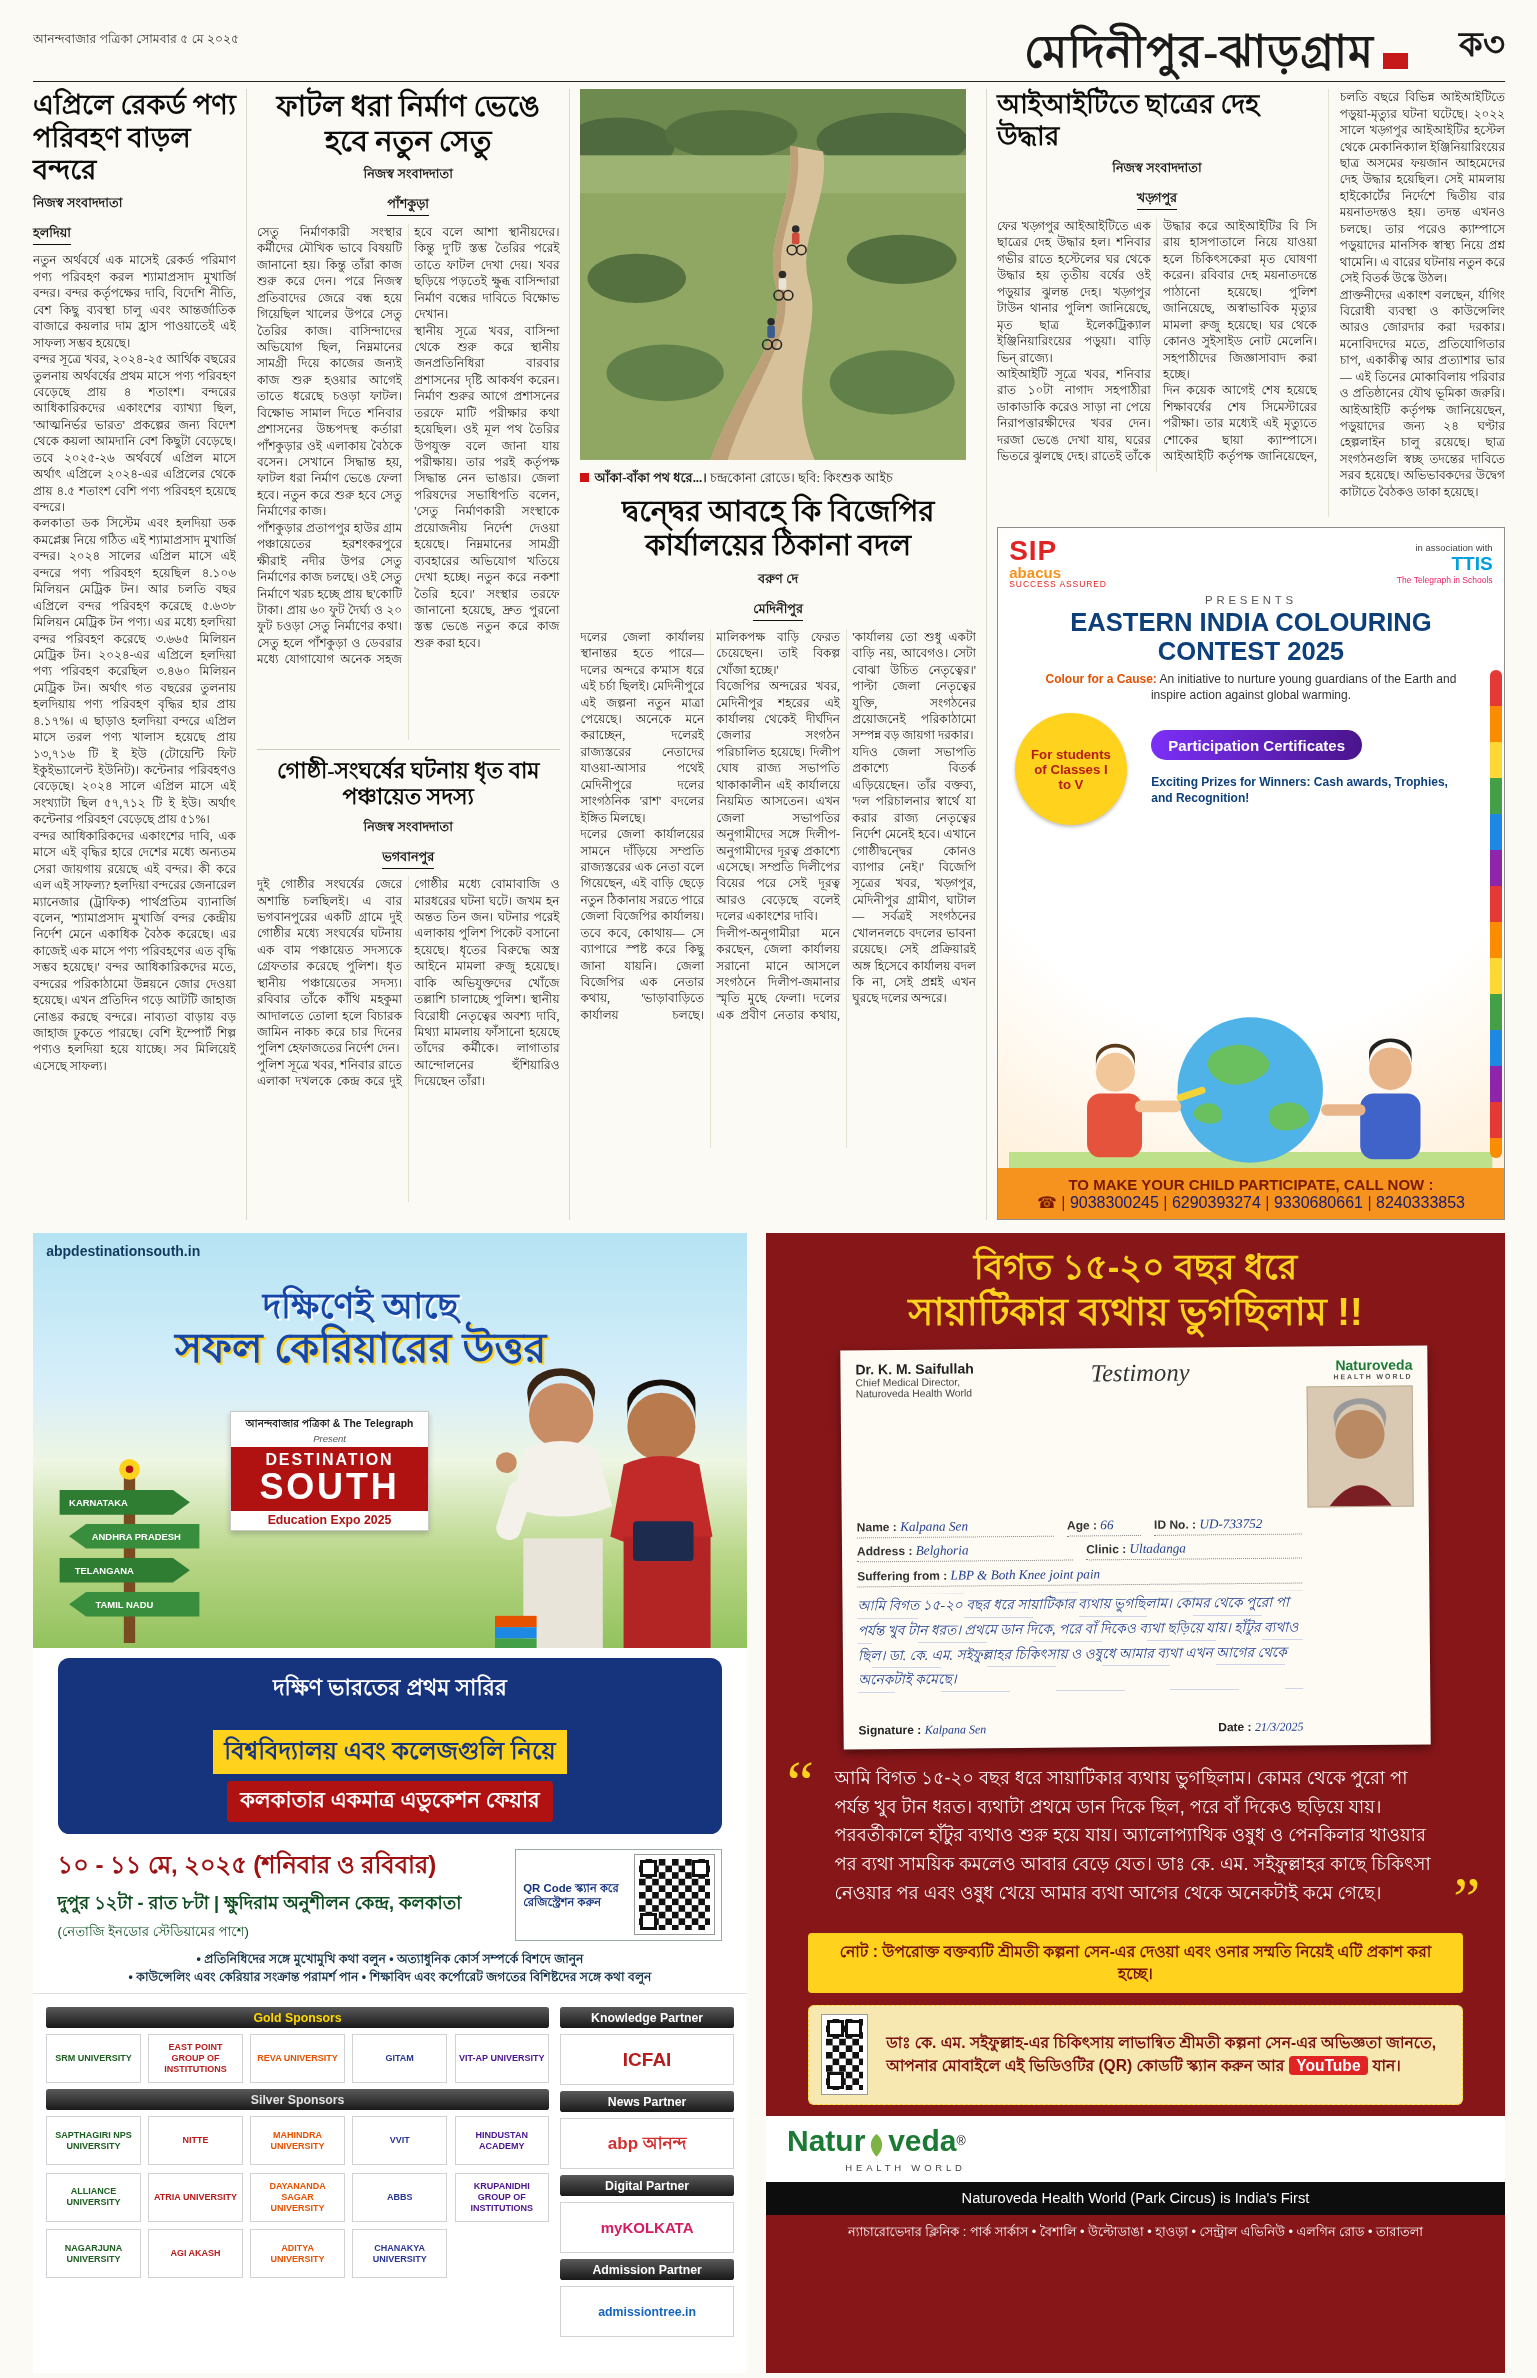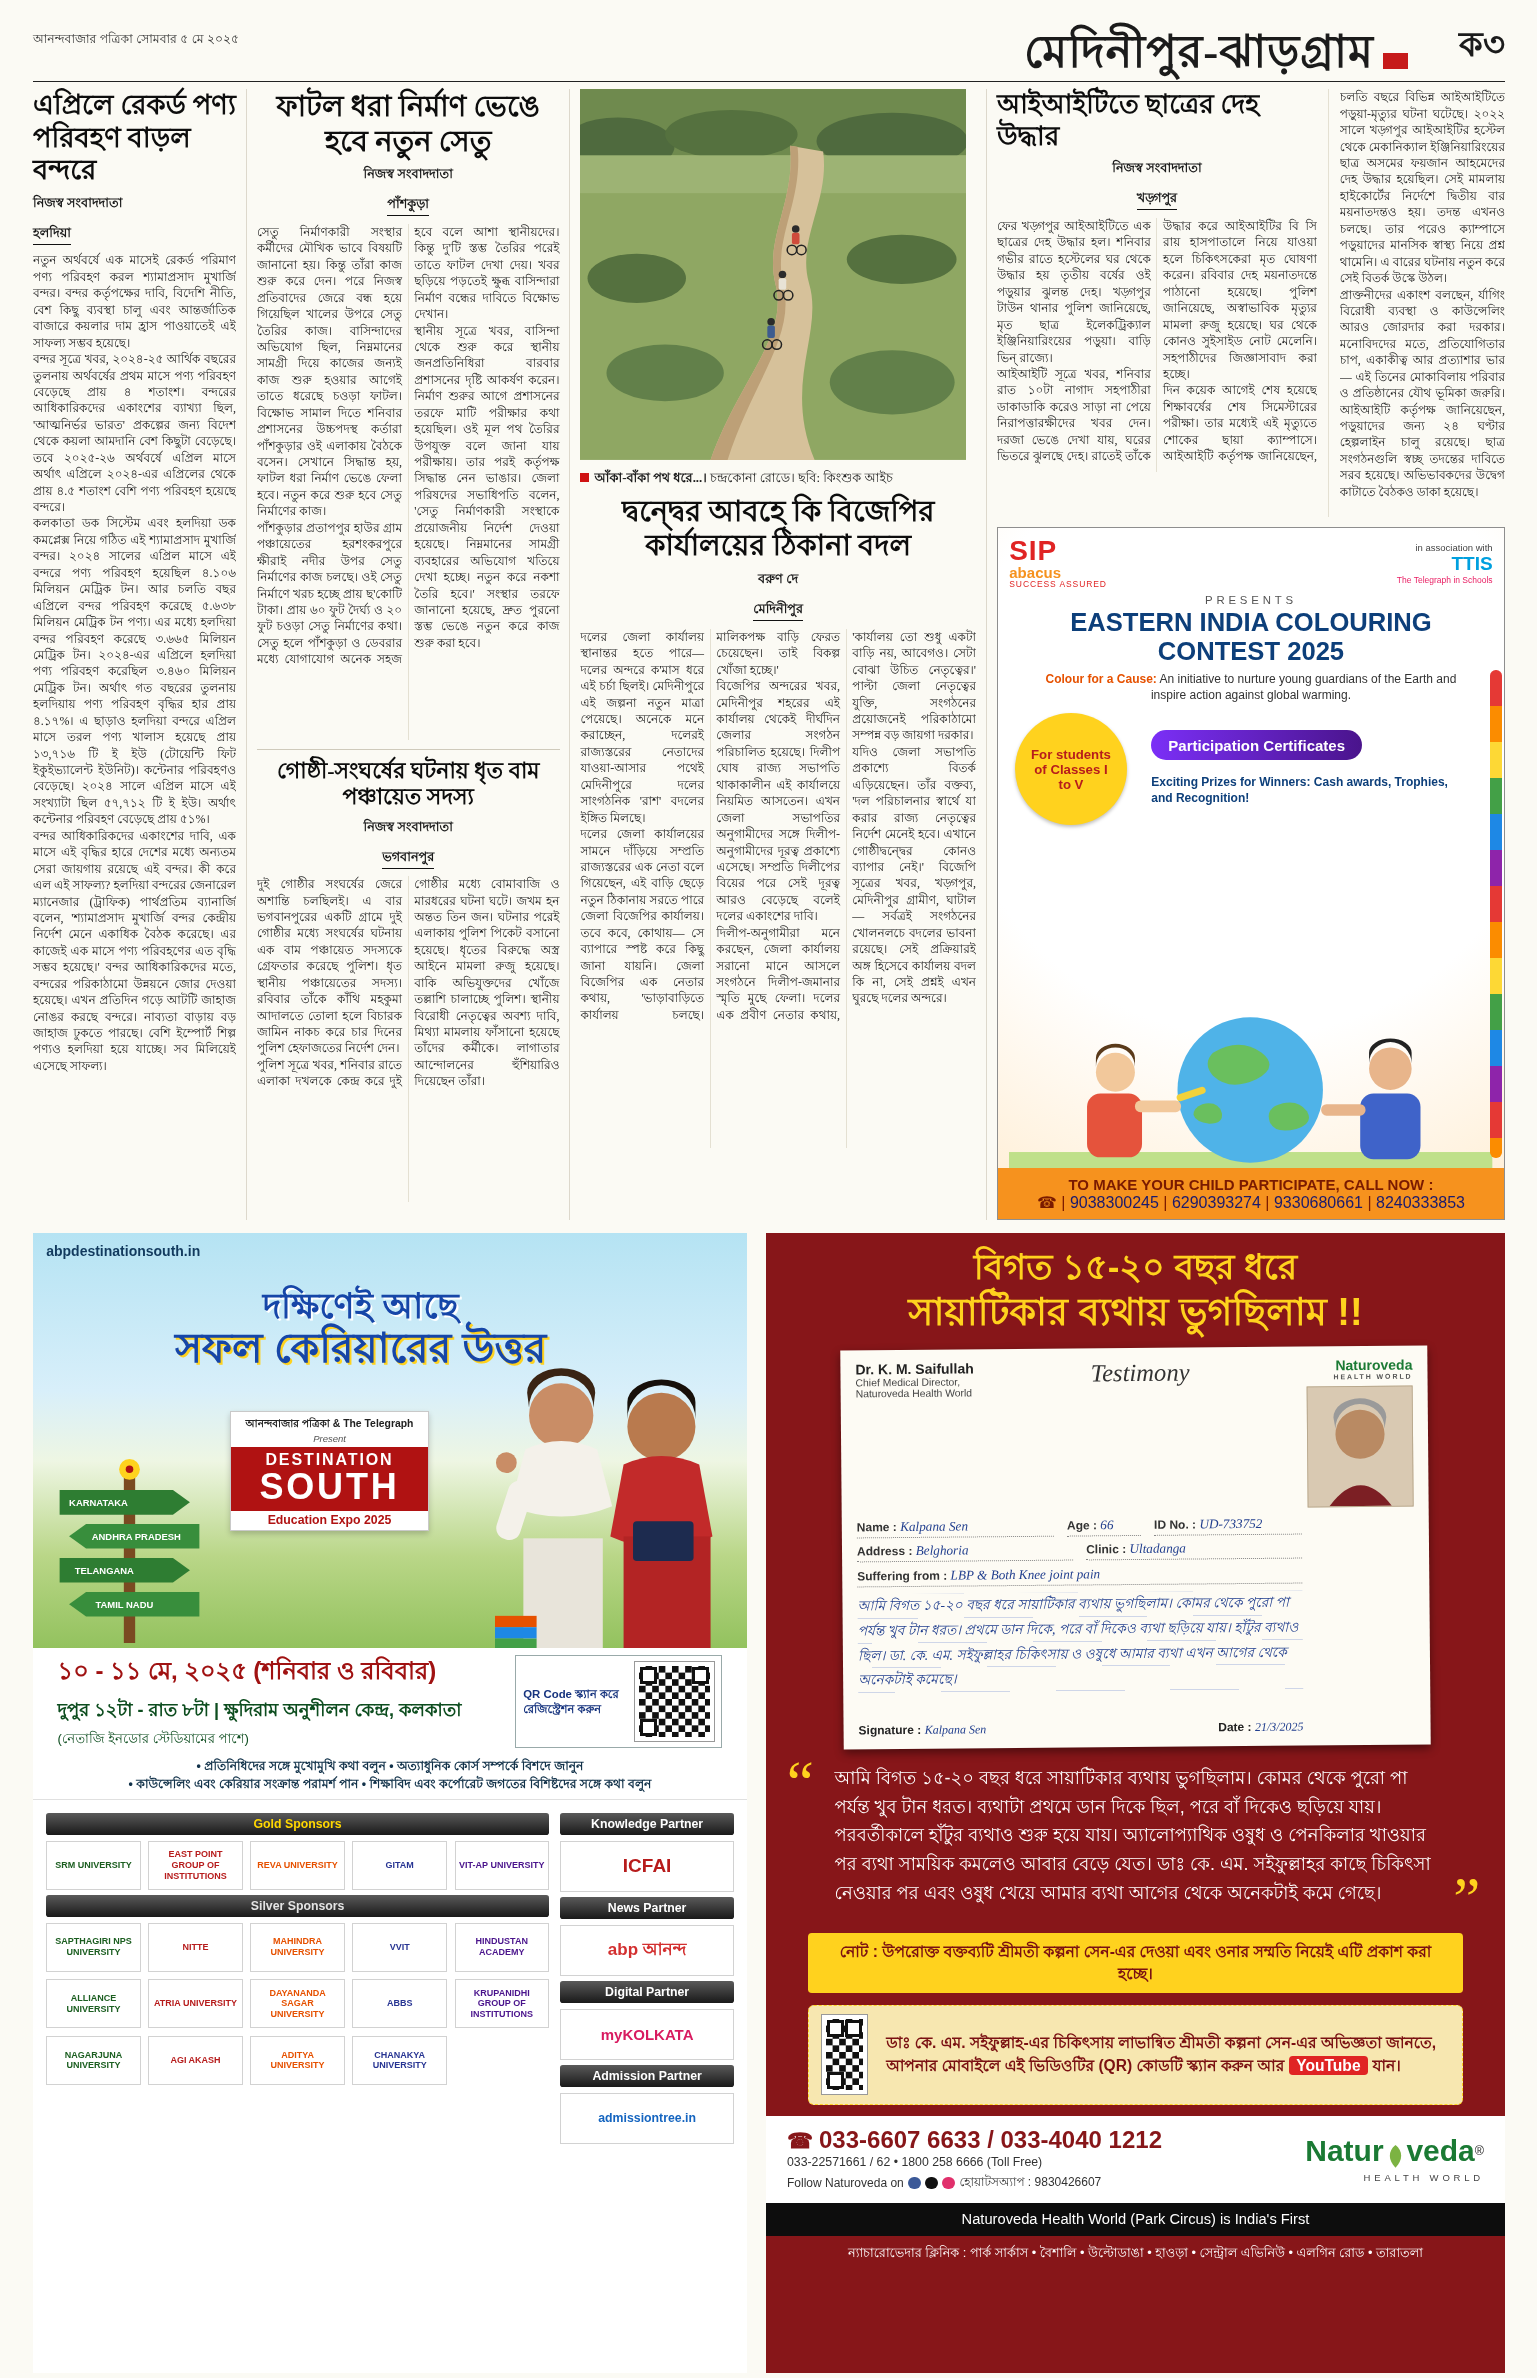--- a/index.html
+++ b/index.html
@@ -385,20 +385,25 @@
           <circle cx="216" cy="96" r="36" fill="#b97a4e"></circle>
           <path d="M180,88 a36,36 0 0 1 72,0 l0,-18 a36,24 0 0 0 -72,0 z" fill="#17100a"></path>
           <path d="M176,136 q40,-18 80,0 l14,76 q-56,24 -108,0 z" fill="#c22a2a"></path>
           <rect x="176" y="212" width="92" height="118" fill="#b32424"></rect>
           <rect x="186" y="196" width="64" height="42" rx="4" fill="#1d2b4f"></rect>
           <rect x="40" y="296" width="44" height="12" fill="#e65100"></rect>
             <rect x="40" y="308" width="44" height="12" fill="#1e88e5"></rect>
             <rect x="40" y="320" width="44" height="10" fill="#43a047"></rect>
         </svg>
       </div>
+      <div class="ds-blue">
+        <div class="ds-b1">দক্ষিণ ভারতের প্রথম সারির</div><br>
+        <span class="ds-b2">বিশ্ববিদ্যালয় এবং কলেজগুলি নিয়ে</span><br>
+        <span class="ds-b3">কলকাতার একমাত্র এডুকেশন ফেয়ার</span>
+      </div>
       <div class="ds-when">
         <div class="ds-when-l">
           <div class="ds-date">১০ - ১১ মে, ২০২৫ (শনিবার ও রবিবার)</div>
           <div class="ds-time">দুপুর ১২টা - রাত ৮টা | ক্ষুদিরাম অনুশীলন কেন্দ্র, কলকাতা</div>
           <div class="ds-venue">(নেতাজি ইনডোর স্টেডিয়ামের পাশে)</div>
         </div>
         <div class="ds-qrbox">
           <span class="lbl">QR Code স্ক্যান করে রেজিস্ট্রেশন করুন</span>
           <span class="qr">
               <i></i>
@@ -505,31 +510,20 @@
       <div class="nat-note"><b>নোট :</b> <span>উপরোক্ত বক্তব্যটি শ্রীমতী কল্পনা সেন-এর দেওয়া এবং ওনার সম্মতি নিয়েই এটি প্রকাশ করা হচ্ছে।</span></div>
       <div class="nat-qr">
         <span class="qr">
             <i></i>
             <i></i>
             <i></i>
           </span>
         <p><span>ডাঃ কে. এম. সইফুল্লাহ-এর চিকিৎসায় লাভান্বিত শ্রীমতী কল্পনা সেন-এর অভিজ্ঞতা জানতে, আপনার মোবাইলে এই ভিডিওটির (QR) কোডটি স্ক্যান করুন আর</span> <b class="yt">YouTube</b> <span>যান।</span></p>
       </div>
       <div class="nat-contact">
-        <div class="nc-left">
-          <div class="nc-phone"><span class="ph-icon">☎ </span><span>033-6607 6633 / 033-4040 1212</span></div>
-          <div class="nc-sub">033-22571661 / 62 • 1800 258 6666 (Toll Free)</div>
-          <div class="nc-follow">
-            <span>Follow Naturoveda on</span>
-            <i class="dot f"></i>
-            <i class="dot x"></i>
-            <i class="dot g"></i>
-            <span>হোয়াটসঅ্যাপ : 9830426607</span>
-          </div>
-        </div>
         <div class="nv-logo">
           <span class="n1">Natur</span><span class="leaf"><svg width="21" height="24.6" viewBox="0 0 22 26">
                 <path d="M11 1 C3 7 3 17 11 25 C19 17 19 7 11 1 Z" fill="#7cb342"></path>
               </svg></span><span class="n1">veda</span><sup>®</sup>
           <small>HEALTH WORLD</small>
         </div>
       </div>
       <div class="nat-nabh">
         <div class="nabh1">Naturoveda Health World (Park Circus) is India's First</div>
       </div>

